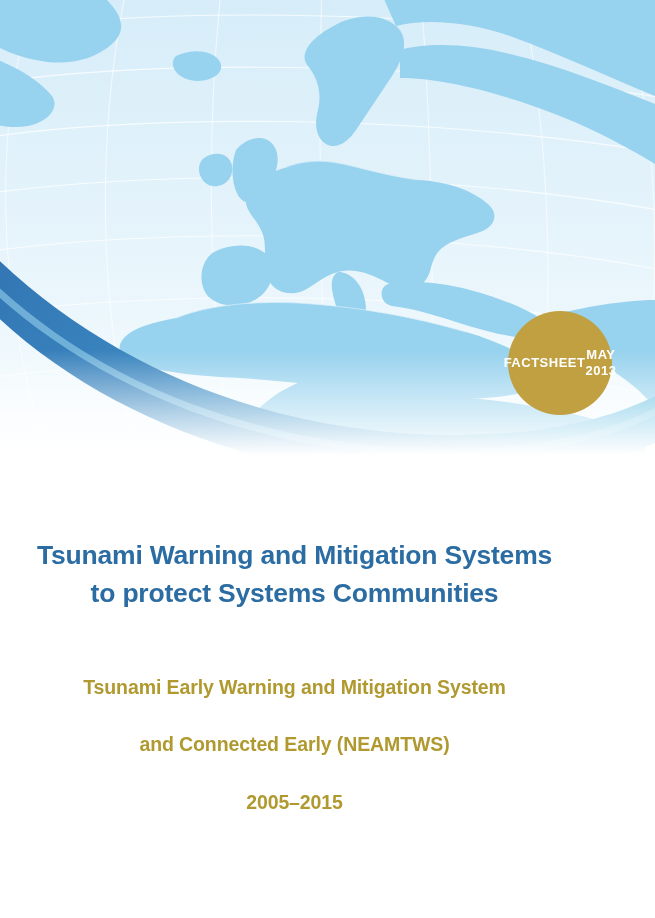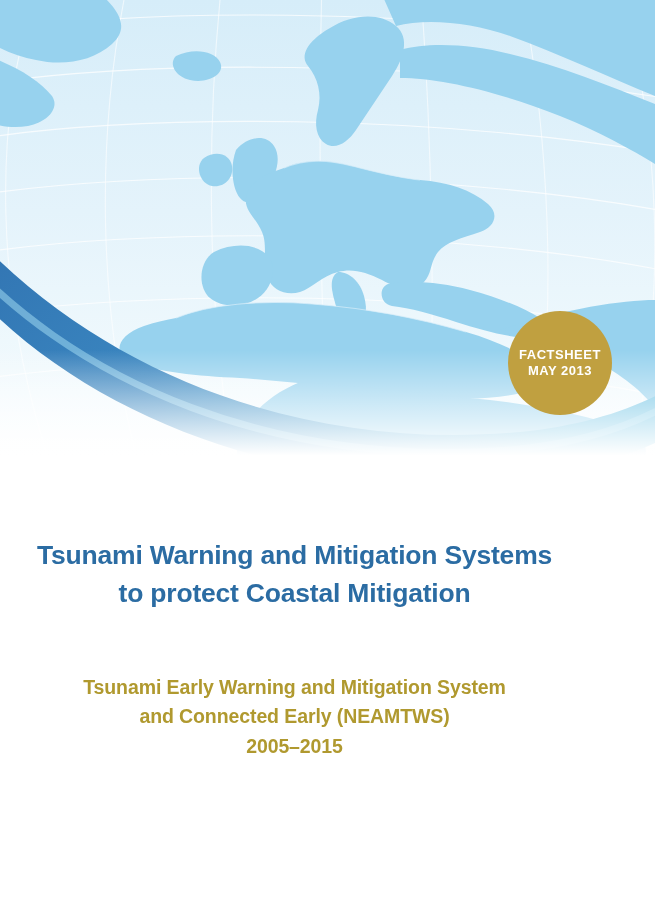--- a/index.html
+++ b/index.html
@@ -42,21 +42,21 @@
   .badge {
     position: absolute;
     left: 508px;
     top: 311px;
     width: 104px;
     height: 104px;
     border-radius: 50%;
     background: #c0a040;
     color: #ffffff;
     display: flex;
-    flex-direction: column;
+    flex-direction: row;
     align-items: center;
     justify-content: center;
     text-align: center;
     letter-spacing: 0.5px;
     line-height: 1.25;
   }
   .badge .badge-line {
     font-size: 13px;
     font-weight: bold;
   }
@@ -86,20 +86,21 @@
     margin-top: 60px;
     color: #b0992f;
     font-size: 19.5px;
     font-weight: bold;
     line-height: 1.52;
     letter-spacing: -0.1px;
   }
 
   .subtitle .line {
     display: block;
+    margin-top: 28px;
   }
 
   .title-line {
     display: block;
   }
 </style>
 </head>
 <body>
 
 <div class="page">
@@ -240,21 +241,21 @@
   </div>
 
   <div class="badge">
     <span class="badge-line">FACTSHEET</span>
     <span class="badge-line">MAY 2013</span>
   </div>
 
   <div class="titles">
     <h1 class="main-title">
       <span class="title-line">Tsunami Warning and Mitigation Systems</span>
-      <span class="title-line">to protect Coastal Mitigation</span>
+      <span class="title-line">to protect Systems Communities</span>
     </h1>
 
     <h2 class="subtitle">
       <span class="line">Tsunami Early Warning and Mitigation System</span>
       <span class="line">and Connected Early (NEAMTWS)</span>
       <span class="line">2005–2015</span>
     </h2>
   </div>
 
 </div>

